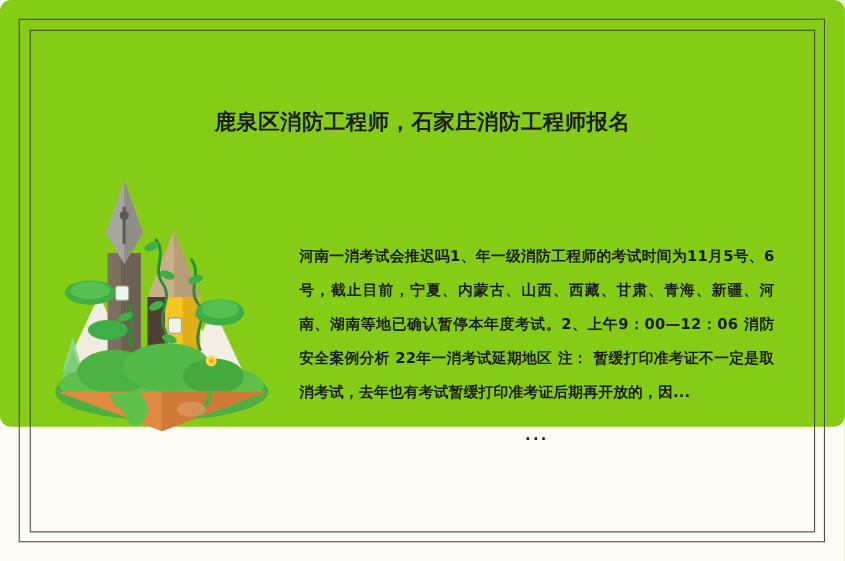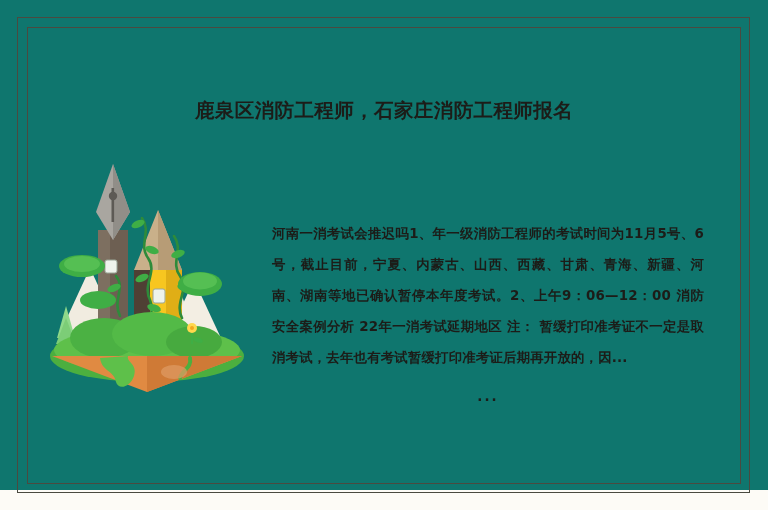--- a/index.html
+++ b/index.html
@@ -10,22 +10,23 @@
     width: 768px;
     height: 510px;
     background: #fdfbf6;
     font-family: "DejaVu Sans", "Liberation Sans", sans-serif;
     overflow: hidden;
   }
 
   #page {
     position: relative;
     width: 768px;
-    height: 490px;
-    background: #0f766e;
+    height: 388px;
+    background: #84cc16;
+    border-radius: 10px;
   }
 
   
   .frame-outer {
     position: absolute;
     left: 17px;
     top: 17px;
     width: 733px;
     height: 476px;
     border: 1px solid #4a4a40;
@@ -181,17 +182,17 @@
       <g>
         <polygon points="10,198 200,198 105,234" fill="#e08a42"></polygon>
         <polygon points="105,198 200,198 105,234" fill="#cf7a36"></polygon>
         <path d="M58,200 C60,214 72,212 74,224 C76,232 88,230 92,218 C96,206 84,204 86,198 Z" fill="#5ec04a"></path>
         <path d="M148,200 C150,210 140,212 138,220" fill="none" stroke="#4caf3f" stroke-width="4" stroke-linecap="round"></path>
         <ellipse cx="132" cy="214" rx="13" ry="7" fill="#dd9a62" opacity="0.75"></ellipse>
       </g>
     </svg>
   </div>
 
-  <p class="article-body">河南一消考试会推迟吗1、年一级消防工程师的考试时间为11月5号、6号，截止目前，宁夏、内蒙古、山西、西藏、甘肃、青海、新疆、河南、湖南等地已确认暂停本年度考试。2、上午9：06—12：00 消防安全案例分析 22年一消考试延期地区 注： 暂缓打印准考证不一定是取消考试，去年也有考试暂缓打印准考证后期再开放的，因...</p>
+  <p class="article-body">河南一消考试会推迟吗1、年一级消防工程师的考试时间为11月5号、6号，截止目前，宁夏、内蒙古、山西、西藏、甘肃、青海、新疆、河南、湖南等地已确认暂停本年度考试。2、上午9：00—12：06 消防安全案例分析 22年一消考试延期地区 注： 暂缓打印准考证不一定是取消考试，去年也有考试暂缓打印准考证后期再开放的，因...</p>
 
   <div class="article-ellipsis">...</div>
 
 </div>
 
 </body></html>

